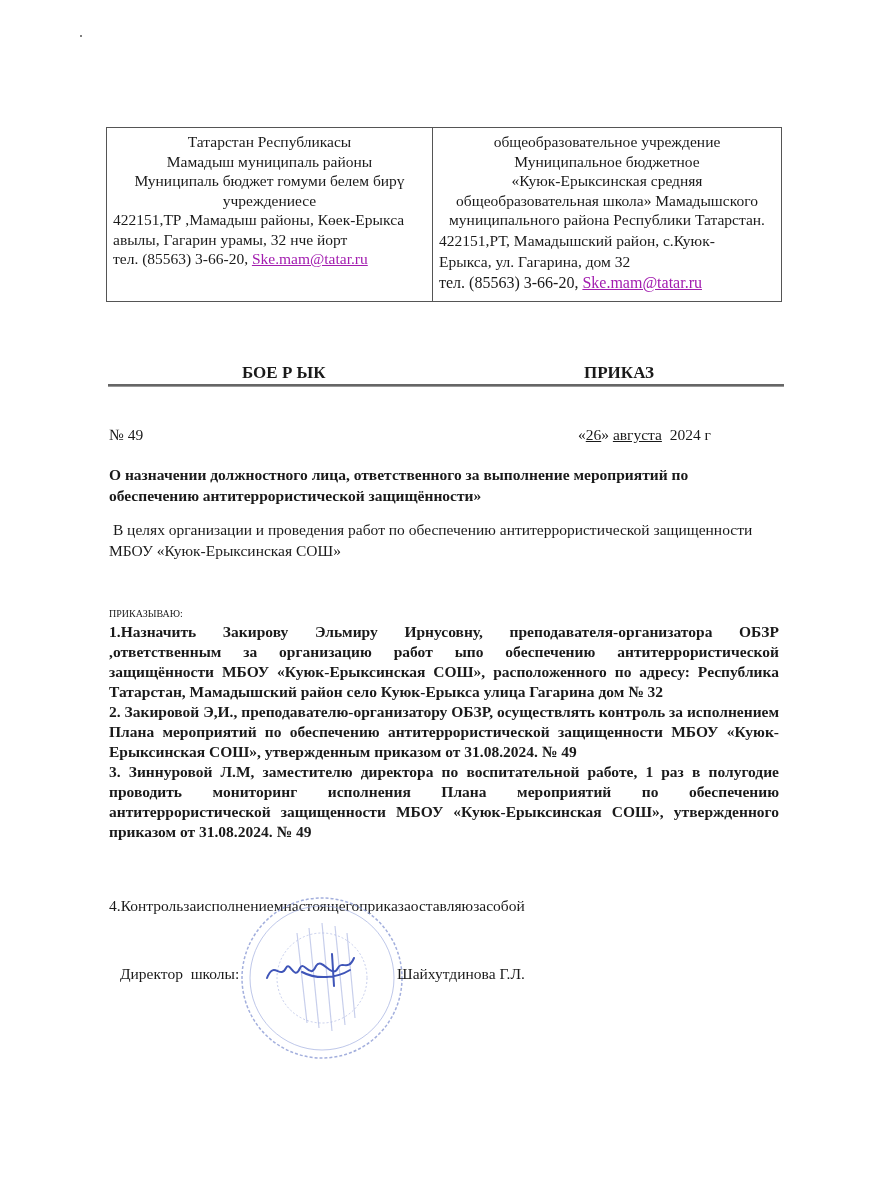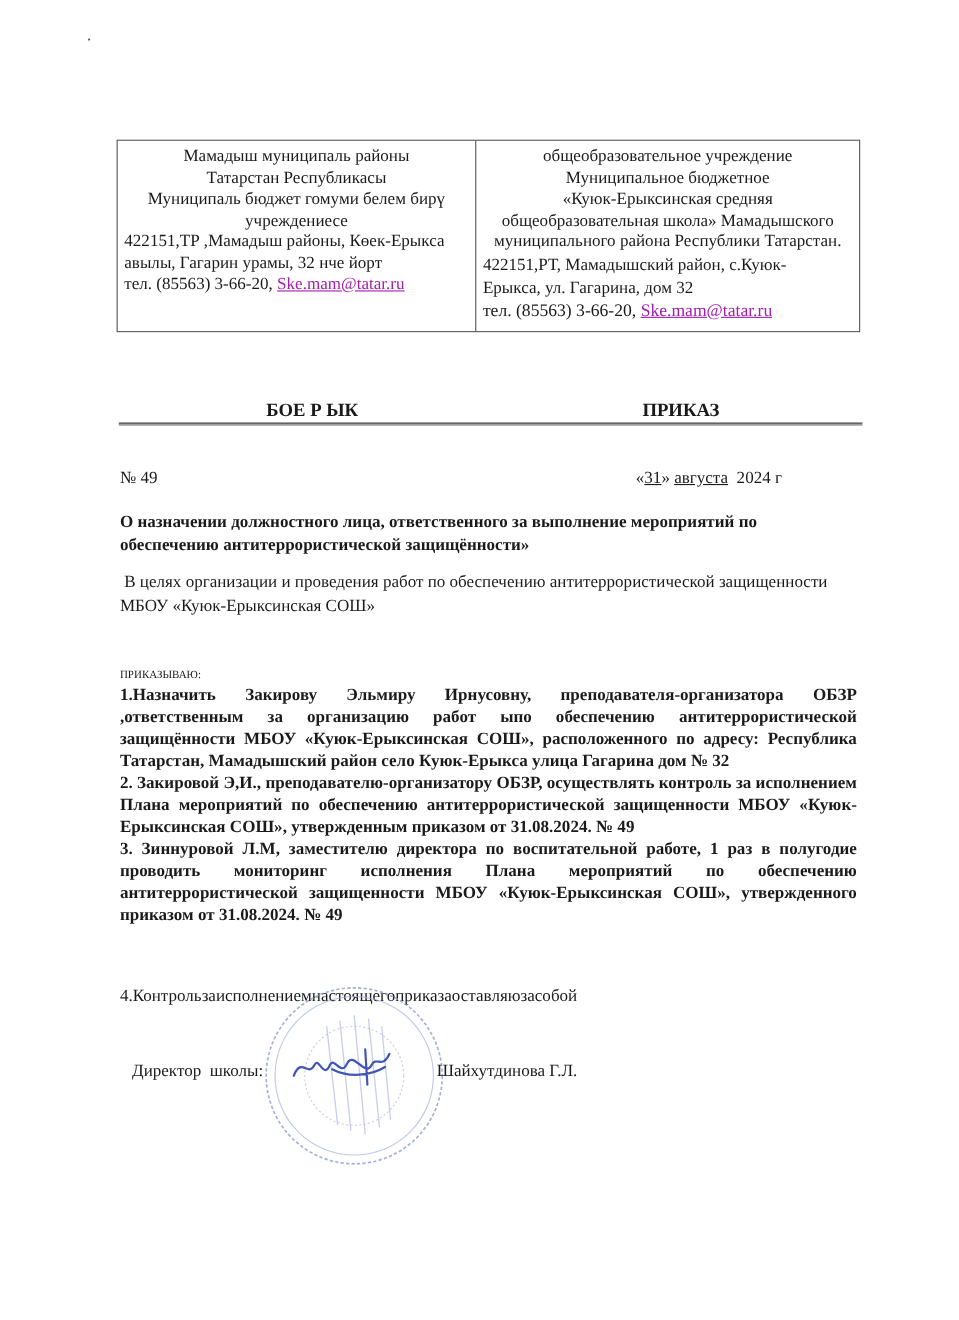--- a/index.html
+++ b/index.html
@@ -46,22 +46,22 @@
     .stamp { position: absolute; left: 237px; top: 893px; width: 170px; height: 170px; }
     .signature { position: absolute; left: 262px; top: 950px; width: 100px; height: 40px; }
   </style>
 </head>
 <body>
 
 <div class="dot"></div>
 
 <div class="hdr-table">
   <div class="hdr-cell left">
+    <div class="center">Татарстан Республикасы</div>
     <div class="center">Мамадыш муниципаль районы</div>
-    <div class="center">Татарстан Республикасы</div>
     <div class="center">Муниципаль бюджет  гомуми белем бирү</div>
     <div class="center">учреждениесе</div>
     <div class="leftal">422151,ТР ,Мамадыш районы, Көек-Ерыкса</div>
     <div class="leftal">авылы,  Гагарин урамы,  32 нче  йорт</div>
     <div class="leftal">
       <span>тел. (85563) 3-66-20, </span><a class="email">Ske.mam@tatar.ru</a>
     </div>
   </div>
   <div class="hdr-cell right">
     <div class="center">общеобразовательное  учреждение</div>
@@ -78,21 +78,21 @@
 </div>
 
 <div class="title-row">
   <span class="title-tat">БОЕ Р ЫК</span>
   <span class="title-rus">ПРИКАЗ</span>
 </div>
 <div class="rule"></div>
 
 <div class="order-no">№ 49</div>
 <div class="order-date">
-  <span>«</span><span class="u">31</span><span>»</span>&nbsp;<span class="u">августа</span><span style="white-space:pre">  2024 г</span>
+  <span>«</span><span class="u">26</span><span>»</span>&nbsp;<span class="u">августа</span><span style="white-space:pre">  2024 г</span>
 </div>
 
 <div class="doc-title">О назначении должностного лица, ответственного за выполнение мероприятий по обеспечению антитеррористической защищённости»</div>
 <div class="intro" style="white-space:pre-wrap"> В целях организации и проведения работ по обеспечению антитеррористической защищенности МБОУ «Куюк-Ерыксинская СОШ»</div>
 <div class="order-word">ПРИКАЗЫВАЮ:</div>
 
 <div class="items">
   <p>1.Назначить Закирову Эльмиру Ирнусовну, преподавателя-организатора ОБЗР ,ответственным за организацию работ ыпо обеспечению антитеррористической защищённости МБОУ «Куюк-Ерыксинская СОШ», расположенного по адресу: Республика Татарстан, Мамадышский район село  Куюк-Ерыкса улица  Гагарина дом № 32</p>
   <p>2. Закировой Э,И., преподавателю-организатору ОБЗР, осуществлять контроль за исполнением Плана мероприятий по обеспечению антитеррористической защищенности МБОУ «Куюк-Ерыксинская СОШ», утвержденным приказом от 31.08.2024. № 49</p>
   <p>3. Зиннуровой Л.М, заместителю директора по воспитательной работе,  1 раз в полугодие проводить мониторинг исполнения Плана мероприятий по обеспечению антитеррористической защищенности МБОУ «Куюк-Ерыксинская СОШ», утвержденного приказом от 31.08.2024. № 49</p>

